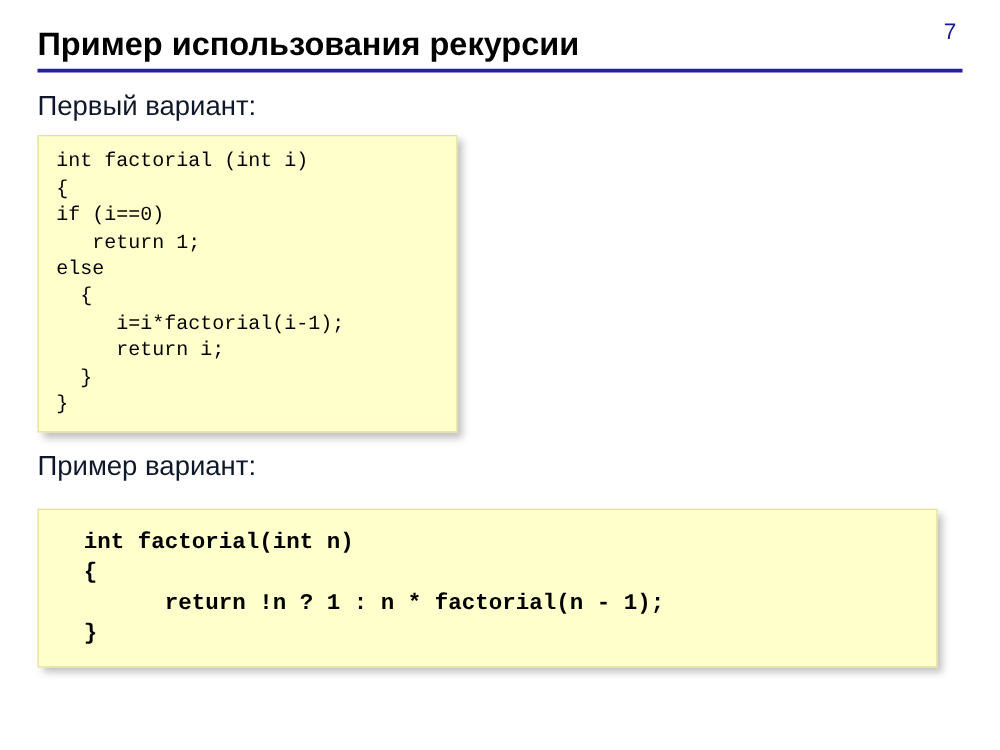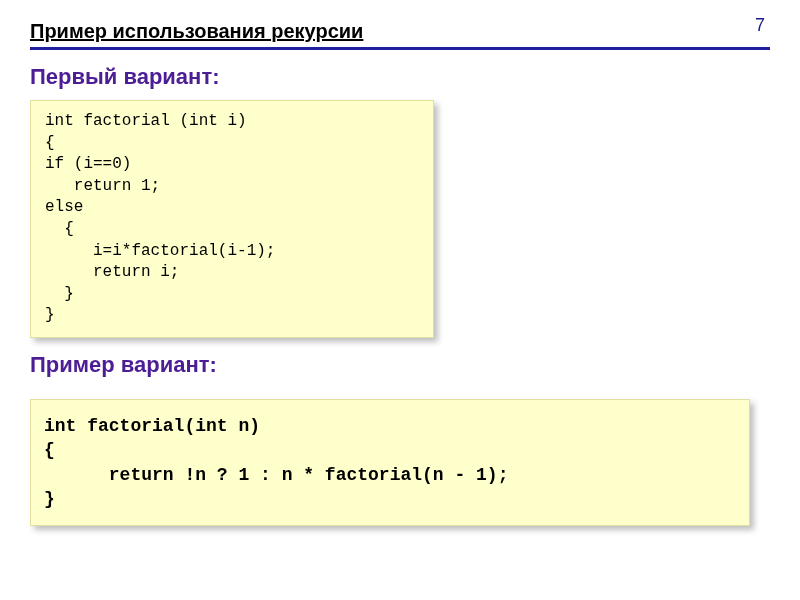--- a/index.html
+++ b/index.html
@@ -16,54 +16,53 @@
       position: relative;
     }
     .page-number {
       position: absolute;
       top: 15px;
       right: 35px;
       color: #1a1a8a;
       font-size: 18px;
     }
     .slide-title {
-      font-size: 20px;
+      font-size: 26px;
       font-weight: bold;
       color: #000;
       margin-bottom: 8px;
       padding-bottom: 4px;
       border-bottom: 3px solid #2020a0;
-      text-decoration: underline;
     }
     .section-heading {
       font-size: 22px;
-      font-weight: bold;
-      color: #4c1d95;
+      font-weight: normal;
+      color: #0f172a;
       margin-top: 14px;
       margin-bottom: 10px;
     }
     .code-block {
       background: #ffffcc;
       border: 1px solid #e0e0a0;
       box-shadow: 4px 4px 6px rgba(0,0,0,0.25);
       padding: 10px 14px;
       font-family: "Courier New", monospace;
       font-size: 16px;
       line-height: 1.35;
       white-space: pre;
       color: #000;
     }
     .code-block-1 {
-      width: 404px;
+      width: 336px;
     }
     .code-block-2 {
       width: 720px;
       font-size: 18px;
       font-weight: bold;
-      padding: 14px 13px;
+      padding: 14px 36px;
       margin-top: 21px;
     }
   </style>
 </head>
 <body>
 
 <div class="page-number">7</div>
 
 <h1 class="slide-title">Пример использования рекурсии</h1>
 

